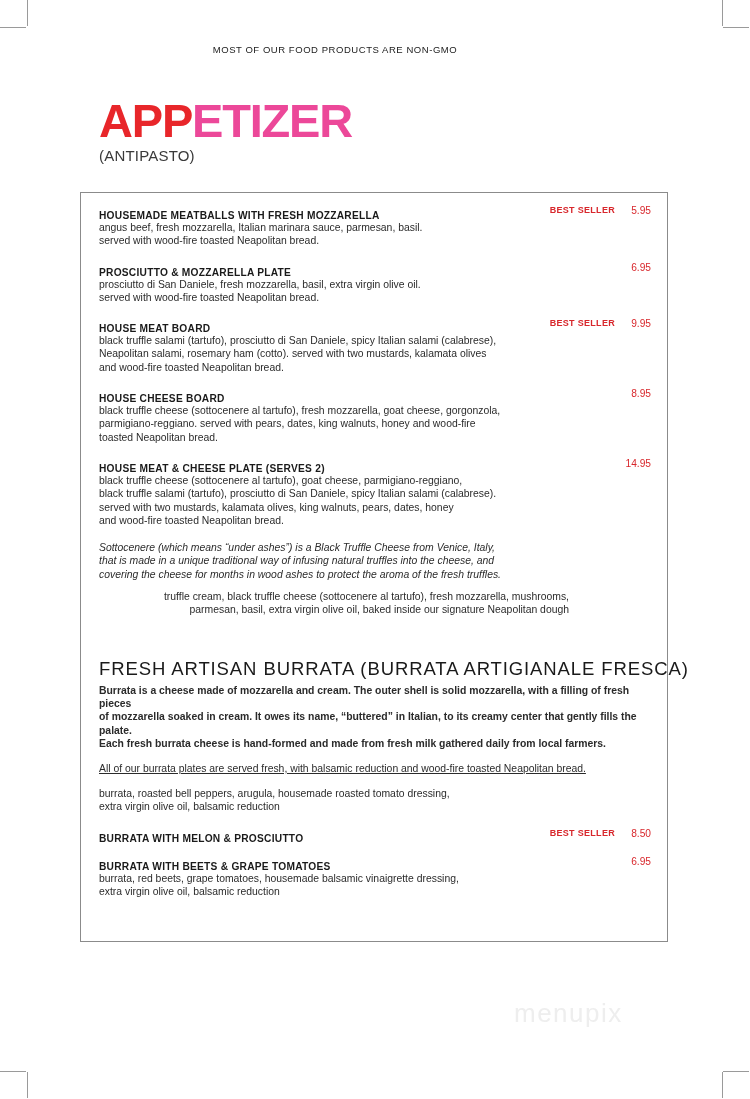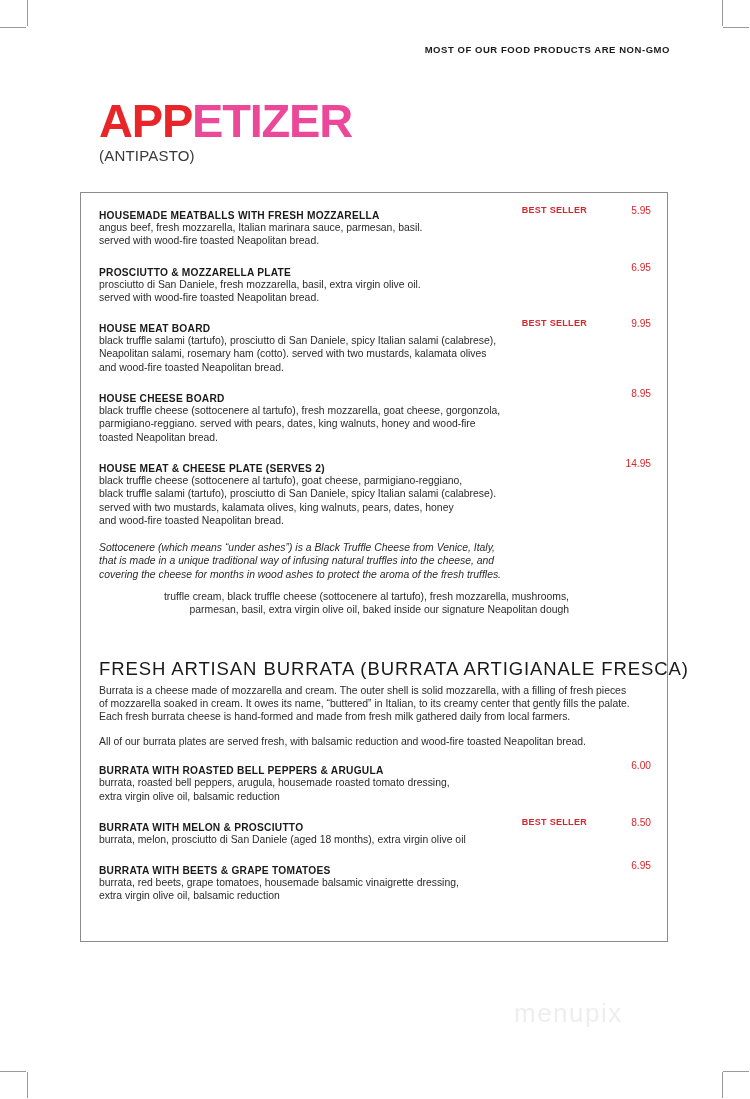--- a/index.html
+++ b/index.html
@@ -29,23 +29,23 @@
   .cm-bl-h { left: 0px;   top: 1071px; }
   .cm-br-v { left: 722px; top: 1072px; }
   .cm-br-h { left: 723px; top: 1071px; }
 
   
   .page-header {
     position: absolute;
     top: 44px;
     left: 0;
     width: 670px;
-    text-align: right;
+    text-align: center;
     font-size: 9.5px;
-    font-weight: bold;
+    font-weight: normal;
     letter-spacing: 0.55px;
     color: #1a1a1a;
   }
 
   
   .title-block {
     position: absolute;
     top: 97px;
     left: 99px;
   }
@@ -96,21 +96,21 @@
   }
   .item-name {
     font-size: 10.2px;
     font-weight: bold;
     letter-spacing: 0.25px;
     color: #1a1a1a;
     display: inline-block;
   }
   .badge {
     position: absolute;
-    right: 64px;
+    right: 36px;
     top: 0px;
     font-size: 9px;
     font-weight: bold;
     letter-spacing: 0.3px;
     color: #d8272c;
     white-space: nowrap;
   }
   .price {
     position: absolute;
     right: 0px;
@@ -152,33 +152,34 @@
     font-weight: 300;
     letter-spacing: 0.9px;
     color: #1a1a1a;
     line-height: 22px;
     white-space: nowrap;
   }
   .section-intro {
     font-size: 10.4px;
     line-height: 13.4px;
     color: #2b2b2b;
-    font-weight: 400;
+    font-weight: 700;
     margin-top: 4px;
     white-space: pre-line;
     max-width: 552px;
   }
   .section-note {
     font-size: 10.4px;
     line-height: 13.4px;
     color: #2b2b2b;
     font-weight: 300;
     margin-top: 11px;
     margin-bottom: 12px;
     max-width: 552px;
+    text-decoration: underline;
   }
 
   
   .watermark {
     position: absolute;
     left: 514px;
     top: 998px;
     font-size: 26px;
     letter-spacing: 1.5px;
     color: #eeeeee;
@@ -271,36 +272,30 @@
     </div>
 
     <div class="section">
       <div class="section-title">FRESH ARTISAN BURRATA (BURRATA ARTIGIANALE FRESCA)</div>
       <div class="section-intro">Burrata is a cheese made of mozzarella and cream. The outer shell is solid mozzarella, with a filling of fresh pieces
 of mozzarella soaked in cream. It owes its name, “buttered” in Italian, to its creamy center that gently fills the palate.
 Each fresh burrata cheese is hand-formed and made from fresh milk gathered daily from local farmers.</div>
       <div class="section-note">All of our burrata plates are served fresh, with balsamic reduction and wood-fire toasted Neapolitan bread.</div>
 
       <div class="item">
-        <div class="item-head">
-          <span class="item-name">BURRATA WITH ROASTED BELL PEPPERS &amp; ARUGULA</span>
-          <span class="badge"></span>
-          <span class="price">6.00</span>
-        </div>
         <div class="item-desc">burrata, roasted bell peppers, arugula, housemade roasted tomato dressing,
 extra virgin olive oil, balsamic reduction</div>
       </div>
 
       <div class="item">
         <div class="item-head">
           <span class="item-name">BURRATA WITH MELON &amp; PROSCIUTTO</span>
           <span class="badge">BEST SELLER</span>
           <span class="price">8.50</span>
         </div>
-        <div class="item-desc">burrata, melon, prosciutto di San Daniele (aged 18 months), extra virgin olive oil</div>
       </div>
 
       <div class="item">
         <div class="item-head">
           <span class="item-name">BURRATA WITH BEETS &amp; GRAPE TOMATOES</span>
           <span class="badge"></span>
           <span class="price">6.95</span>
         </div>
         <div class="item-desc">burrata, red beets, grape tomatoes, housemade balsamic vinaigrette dressing,
 extra virgin olive oil, balsamic reduction</div>

